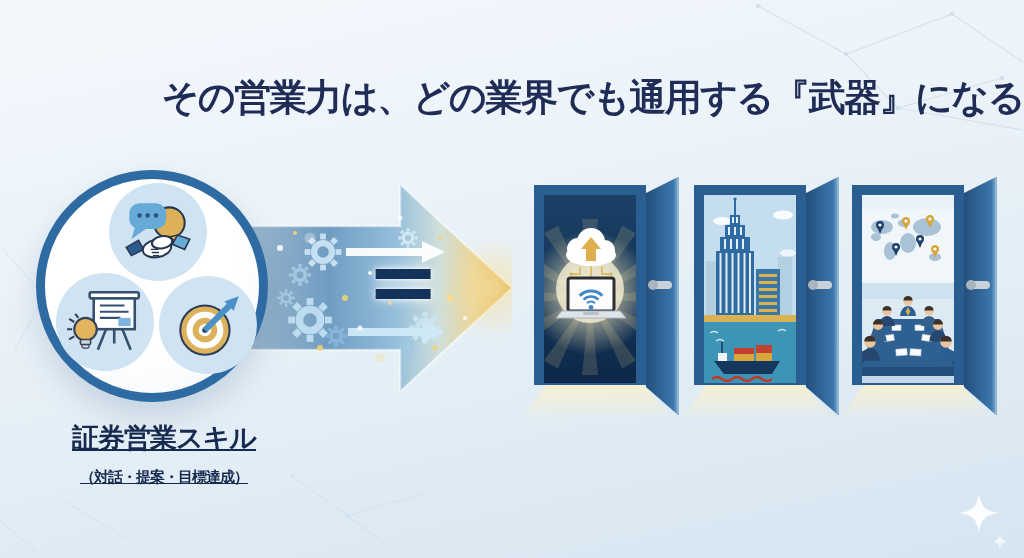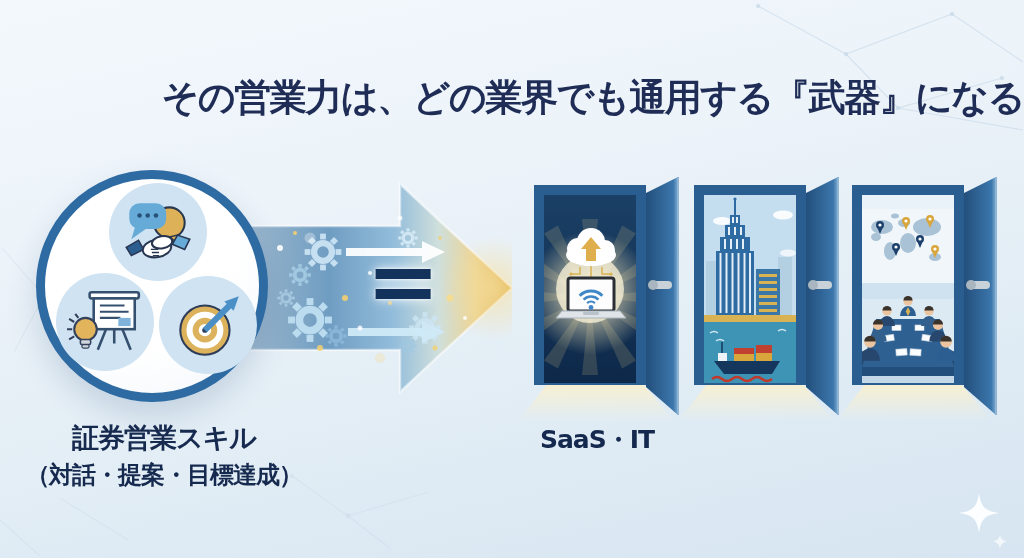--- a/index.html
+++ b/index.html
@@ -19,22 +19,22 @@
     background:radial-gradient(circle at 38% 30%,#ffffff 55%,#f1f6fb 100%);
     box-shadow:0 14px 30px rgba(44,84,130,.18);
   }
   .sub-circle{position:absolute;width:98px;height:98px;border-radius:50%;background:#cfe3f2;
     display:flex;align-items:center;justify-content:center;}
   .sub-circle.c1{left:64px;top:4px}
   .sub-circle.c2{left:11px;top:94px}
   .sub-circle.c3{left:114px;top:97px}
   .sub-circle svg{width:80px;height:80px;display:block}
   .skill-label{position:absolute;left:14px;top:420px;width:300px;text-align:center;color:#16294e;z-index:3;}
-  .skill-label .l1{font-size:27px;font-weight:900;letter-spacing:-1px;}
-  .skill-label .l2{font-size:24px;font-weight:800;margin-top:3px;letter-spacing:-1px;}
+  .skill-label .l1{font-size:27px;font-weight:900;letter-spacing:-1px;text-decoration:underline;}
+  .skill-label .l2{font-size:15px;font-weight:800;margin-top:12px;letter-spacing:-1px;text-decoration:underline;}
   .arrow-wrap{position:absolute;left:250px;top:178px;width:262px;height:226px;z-index:1;}
   .arrow-wrap svg{display:block;width:262px;height:226px;}
   .equals{
     position:absolute;left:336px;top:238px;width:134px;text-align:center;z-index:2;
     font-size:88px;font-weight:900;color:#14335c;line-height:1;
     text-shadow:0 0 3px #fff,0 0 12px rgba(255,255,255,.95);
   }
   .door{position:absolute;top:165px;width:170px;height:260px;z-index:1;}
   .door svg{display:block;width:170px;height:260px;}
   .door.d1{left:522px}.door.d2{left:682px}.door.d3{left:840px}
@@ -478,20 +478,19 @@
       </g>
       <polygon points="124,28 156,12 156,250 124,222" fill="url(#d3-panel)"></polygon>
       <line x1="156" y1="12" x2="156" y2="250" stroke="#8fb4d4" stroke-width="2"></line>
       <g>
         <rect x="128" y="116" width="22" height="8" rx="4" fill="#c9d2d9"></rect>
         <circle cx="131" cy="120" r="5" fill="#a9b6c0"></circle>
       </g>
     </svg>
   </div>
 
-  <div class="door-label d1">SaaS・IT</div>
 
   <svg class="sparkle" viewBox="0 0 66 66">
     <path d="M33 7 C35 21 39 25 53 27 C39 29 35 33 33 47 C31 33 27 29 13 27 C27 25 31 21 33 7 Z" fill="#ffffff" opacity="0.95"></path>
     <path d="M54 48 C54.8 53 56.5 54.7 61.5 55.5 C56.5 56.3 54.8 58 54 63 C53.2 58 51.5 56.3 46.5 55.5 C51.5 54.7 53.2 53 54 48 Z" fill="#ffffff" opacity="0.7"></path>
   </svg>
 
 </div>
 
 </body></html>

